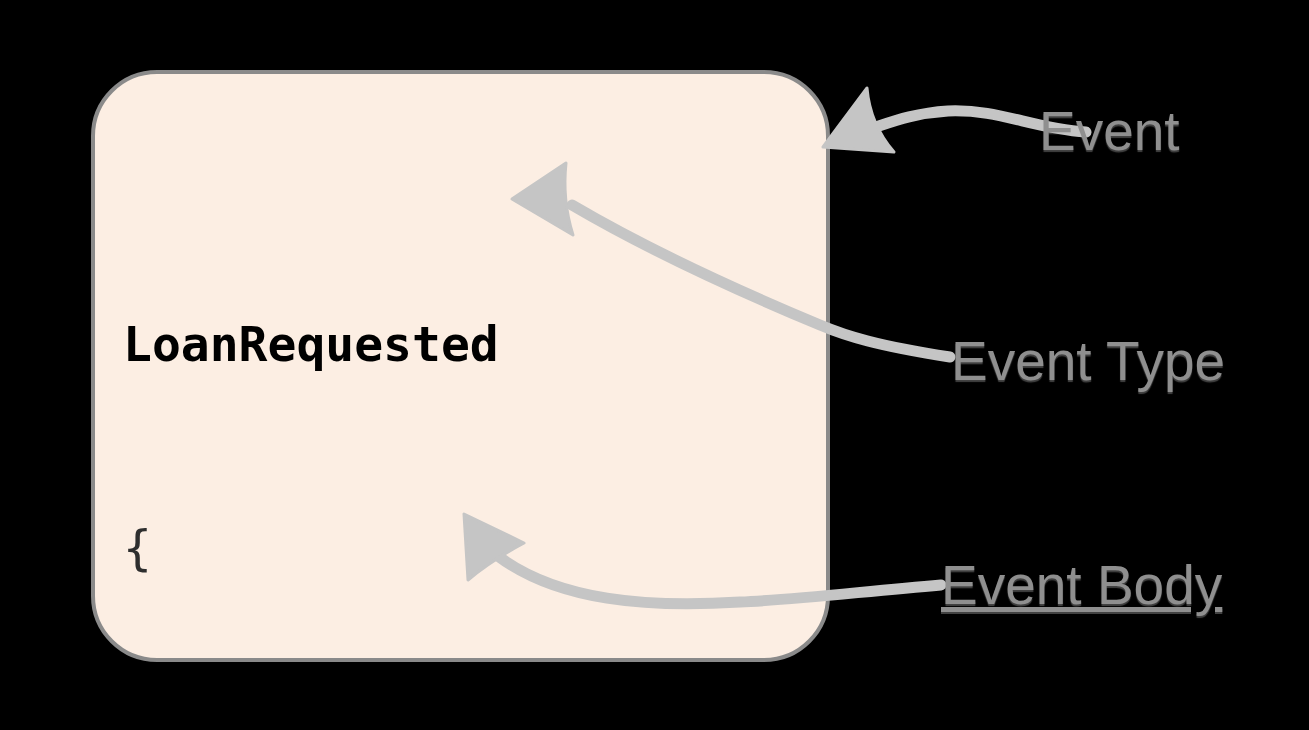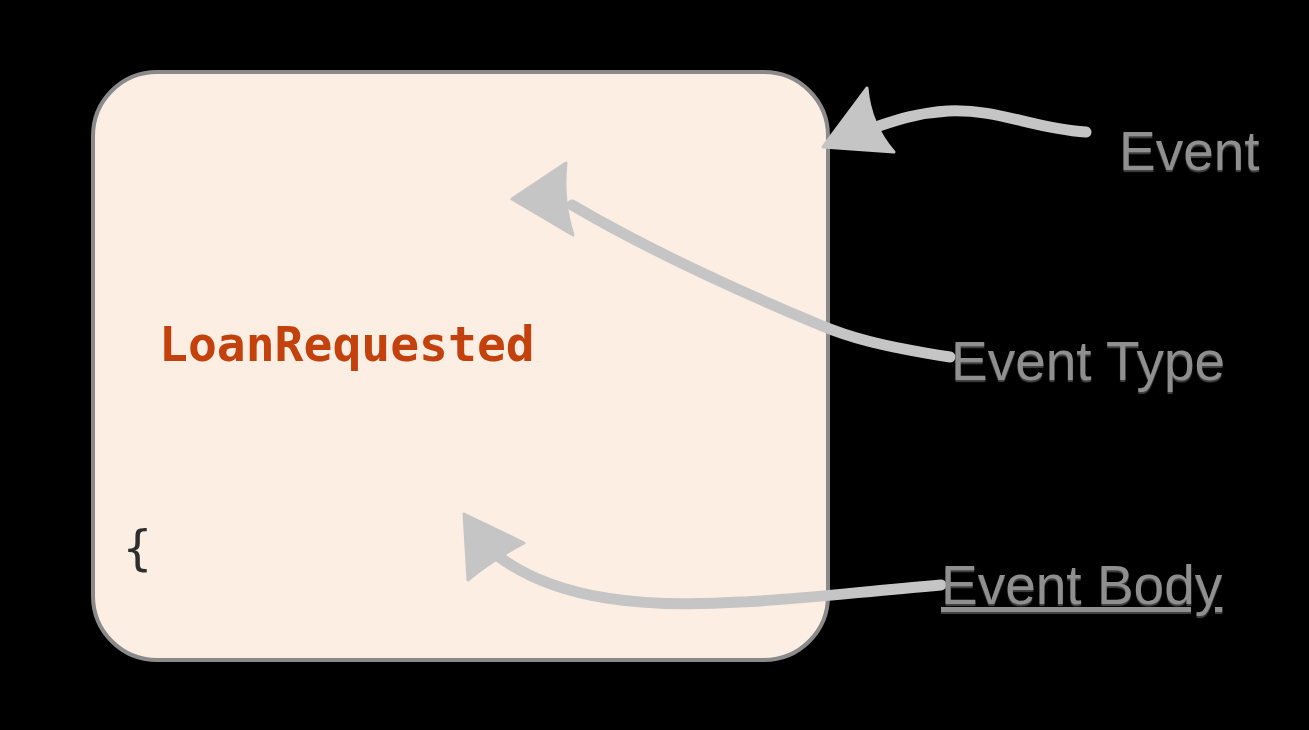--- a/index.html
+++ b/index.html
@@ -39,22 +39,21 @@
     left: 28px;
     top: 100px;
     font-family: "DejaVu Sans Mono", monospace;
     font-size: 48px;
     line-height: 68px;
     color: var(--code-color);
     white-space: pre;
   }
   .code-title {
     font-weight: bold;
-    color: #c2410c;
-    margin-left: 36px;
+    color: #000000;
   }
   .arrow-layer {
     position: absolute;
     inset: 0;
     width: 1309px;
     height: 730px;
     pointer-events: none;
   }
   .arrow-line {
     fill: none;
@@ -69,21 +68,21 @@
     stroke-linejoin: round;
   }
   .anno-label {
     position: absolute;
     font-size: 55px;
     line-height: 1;
     color: var(--label-color);
     text-shadow: 0 2px 1px rgba(190,190,190,0.35);
     white-space: nowrap;
   }
-  .label-event      { left: 1119px; top: 104px; margin-top: 20px; }
+  .label-event      { left: 1039px; top: 104px; }
   .label-event-type { left: 951px;  top: 334px; }
   .label-event-body { left: 941px;  top: 558px; text-decoration: underline; }
 </style>
 </head>
 <body>
 
 <div class="stage">
 
   <div class="event-card">
     <div class="code-block">

